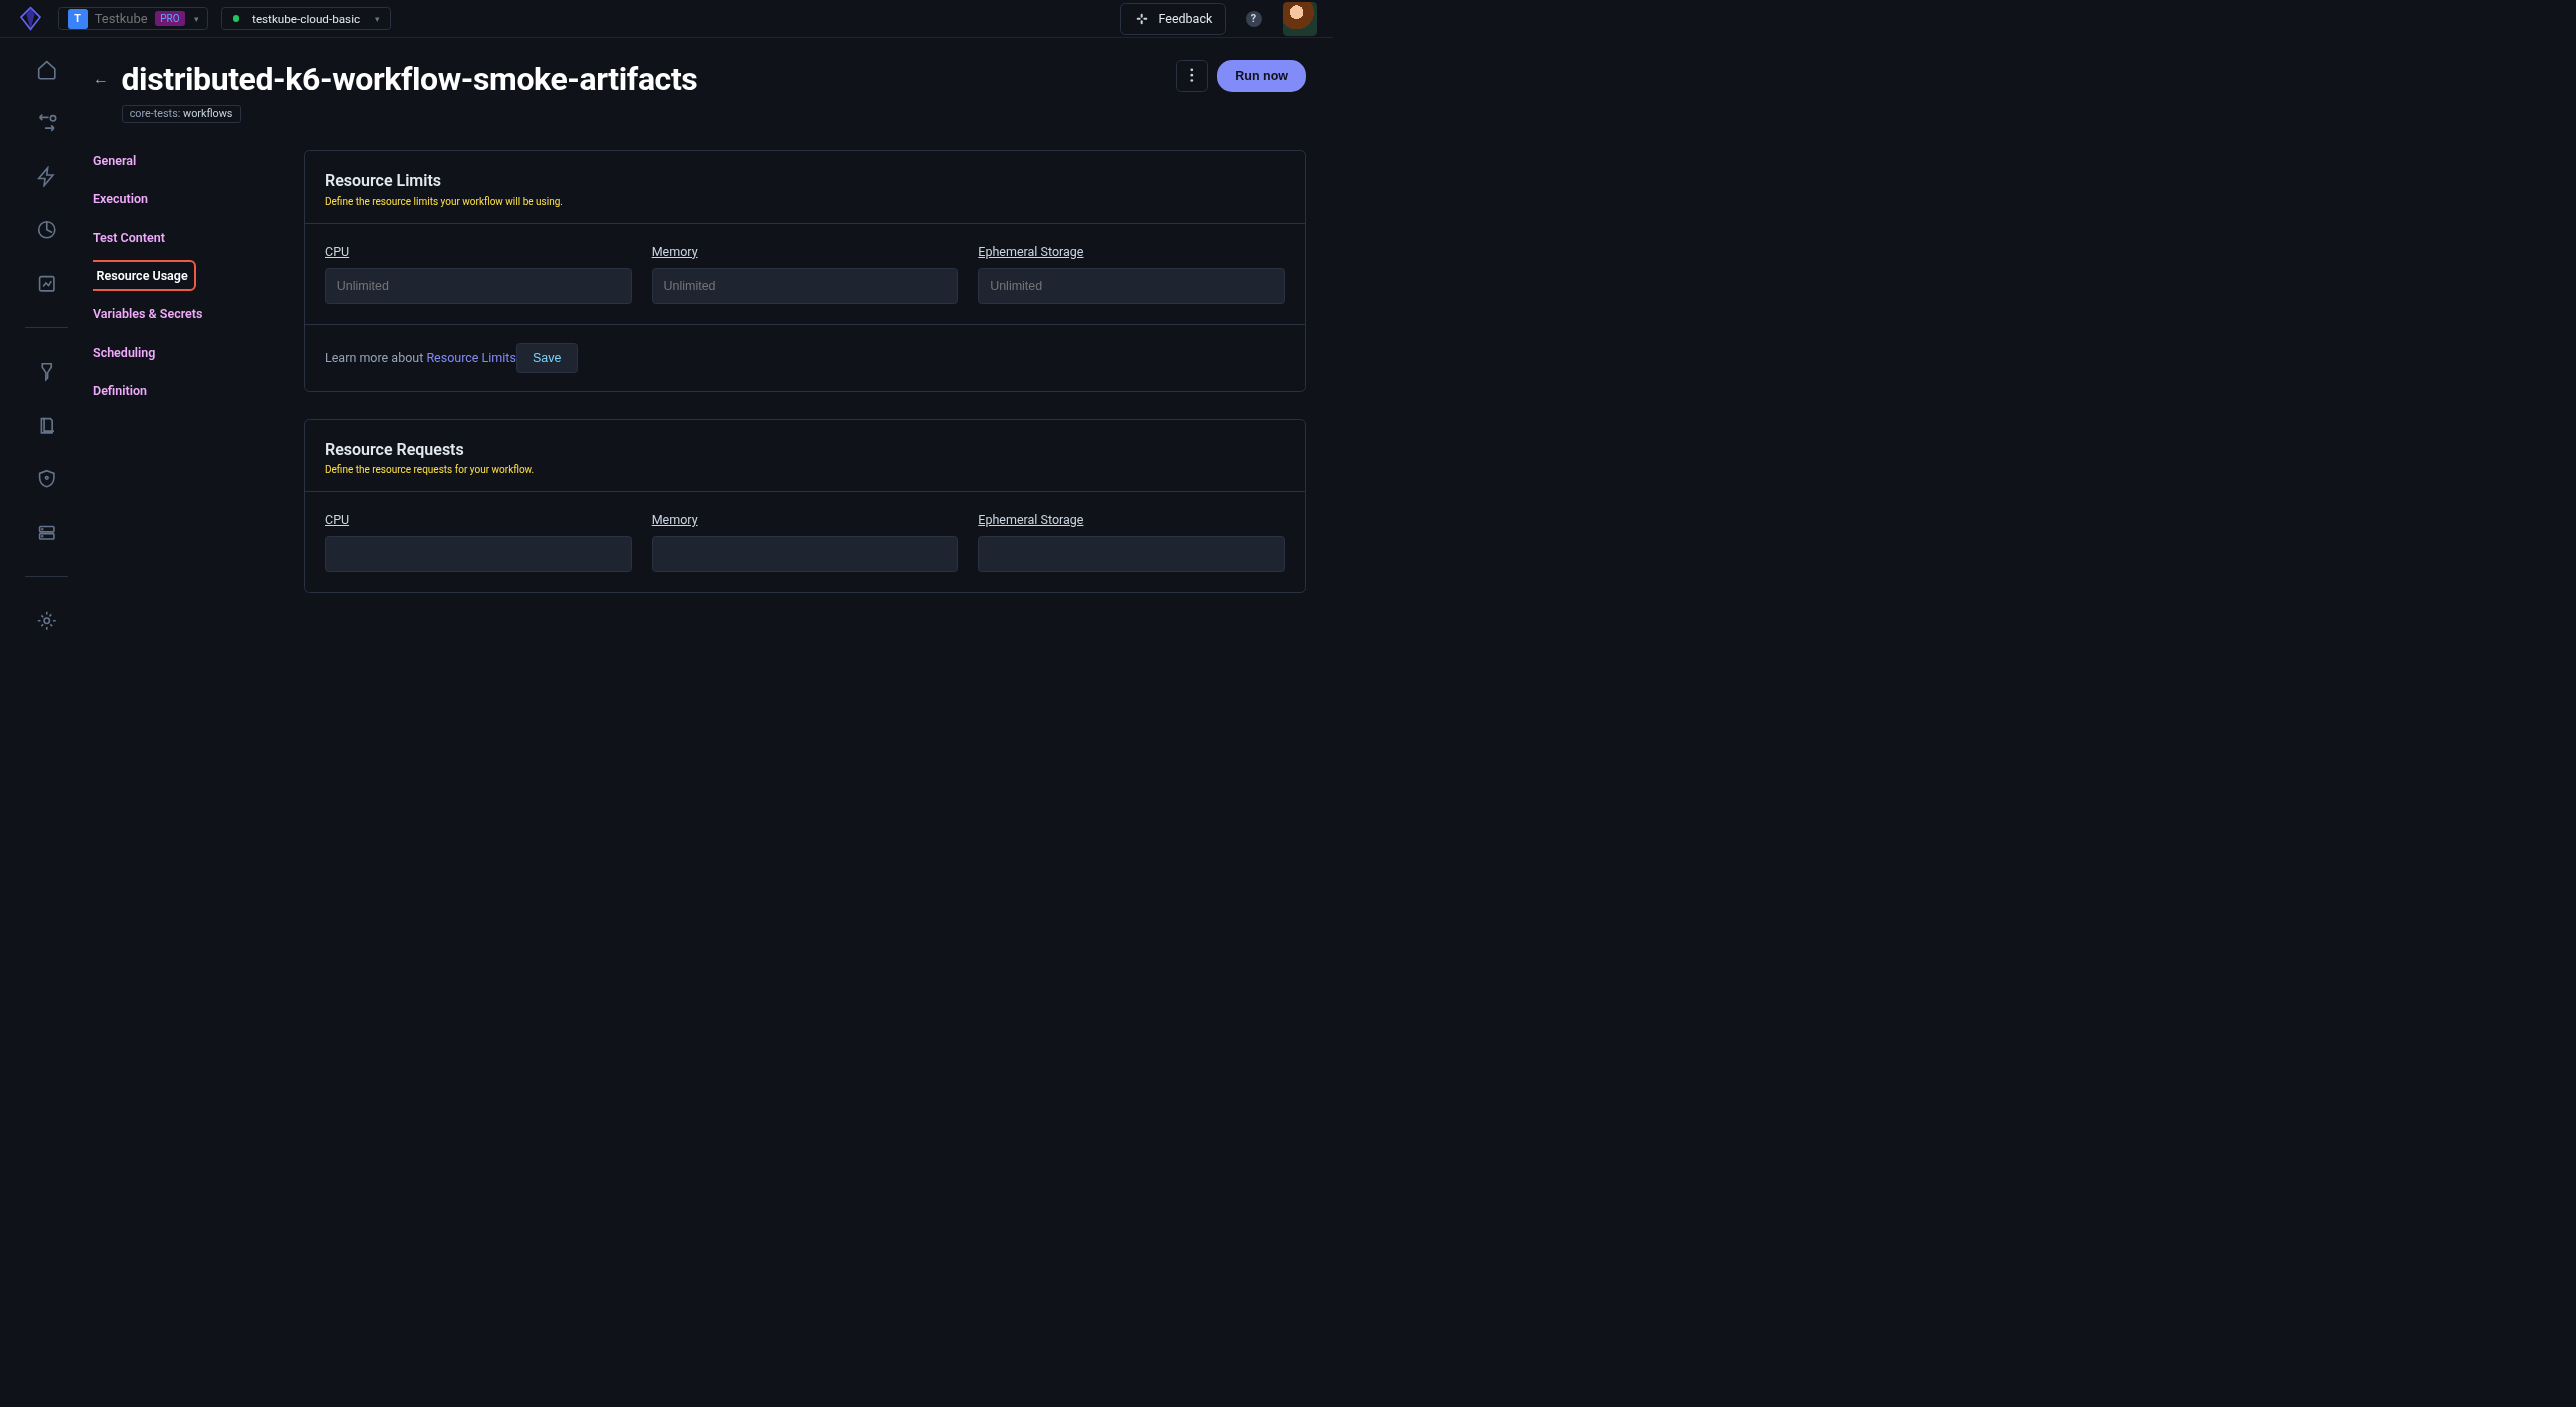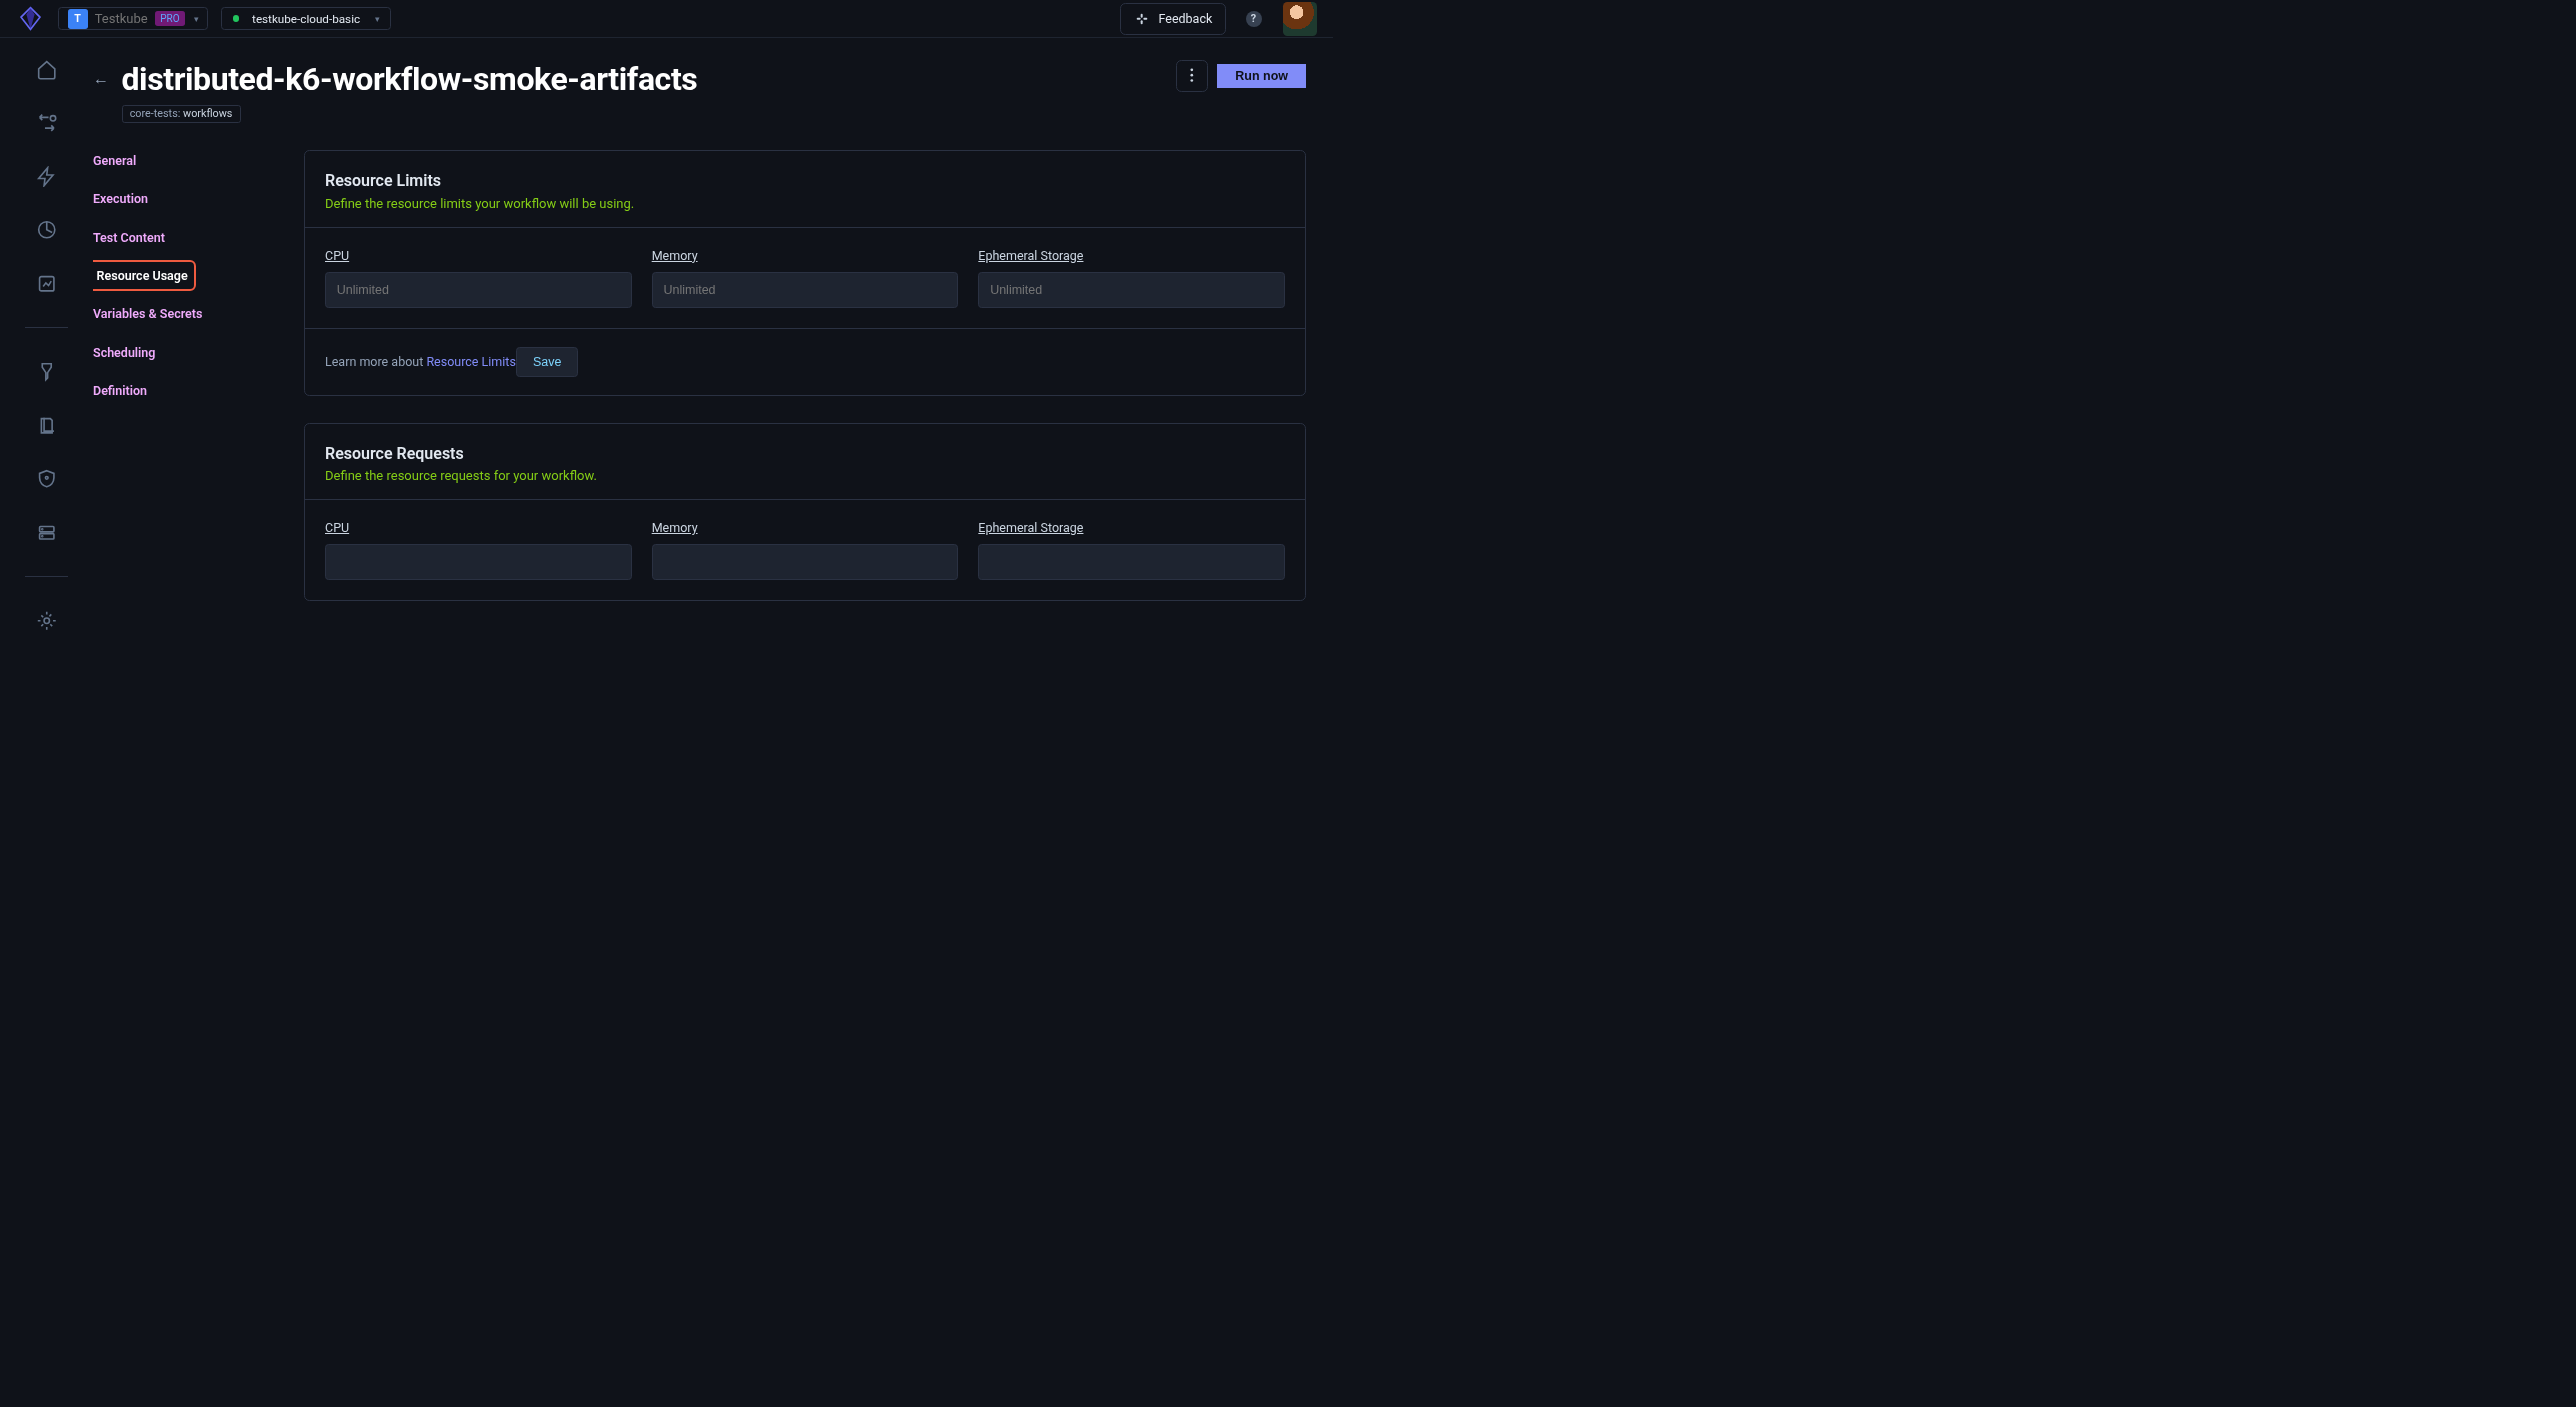--- a/index.html
+++ b/index.html
@@ -84,21 +84,21 @@
     padding: 1.8px 7.2px; font-size: 10.8px; color: #94a3b8; margin-top: 7.2px;
   }
   .tag .tv { color: #cbd5e1; }
   .header-actions { display: flex; gap: 9px; align-items: center; }
   .kebab-btn {
     width: 32px; height: 32px; border: 0.9px solid #2a3142; border-radius: 5.4px;
     background: transparent; color: #cbd5e1; display: flex; align-items: center; justify-content: center;
   }
   .run-btn {
     background: #818cf8; color: #0f1219; font-weight: 600; font-size: 12.5px;
-    border: none; border-radius: 0; padding: 0 18px; height: 24px;
+    border: none; border-radius: 15px; padding: 0 18px; height: 32px;
   }
 
   .tabs { display: flex; gap: 29px; margin-top: 32px; margin-left: 0; }
   .tab { color: #94a3b8; font-size: 12.5px; font-weight: 500; padding-bottom: 14.3px; cursor: pointer; position: relative; }
   .tab.active { color: #e2e8f0; font-weight: 700; }
   .tab.active::after {
     content: ""; position: absolute; left: 0; right: 0; bottom: 0;
     height: 1.8px; background: #e2e8f0;
   }
   .tab.highlight-red { outline: 2.7px solid #ef5b40; outline-offset: 5.4px; border-radius: 0.9px; }
@@ -108,21 +108,21 @@
   .subnav-item { color: #f0abfc; font-size: 12.5px; font-weight: 600; cursor: pointer; padding: 2.7px 0; }
   .subnav-item.active {
     color: #fff; outline: 2.7px solid #ef5b40; outline-offset: 3.6px; border-radius: 0.9px;
     display: inline-block; width: fit-content; padding: 2.7px 3.6px;
   }
 
   .panels { flex: 1; display: flex; flex-direction: column; gap: 27px; overflow-y: auto; padding-bottom: 27px; }
   .panel { border: 0.9px solid #2a3142; border-radius: 5.4px; }
   .panel-head { padding: 20px 20px 16px; }
   .panel-title { color: #e2e8f0; font-size: 16px; font-weight: 600; }
-  .panel-desc { color: #84cc16; font-size: 13px; margin-top: 5.4px; }
+  .panel-desc { color: #fde047; font-size: 10px; margin-top: 5.4px; }
   .panel-sub { border-top: 0.9px solid #2a3142; padding: 20px; display: grid; grid-template-columns: repeat(3, 1fr); gap: 20px; text-decoration: underline; }
   .field-label { color: #cbd5e1; font-size: 12.5px; margin-bottom: 9px; }
   .field-input {
     width: 100%; height: 36px; background: #1e2430; border: 0.9px solid #2a3142;
     border-radius: 3.6px; padding: 0 10.8px; color: #94a3b8; font-size: 12.5px;
   }
   .panel-footer { border-top: 0.9px solid #2a3142; padding: 18px 20px; display: flex; align-items: center; }
   .learn-text { color: #94a3b8; font-size: 12.5px; }
   .learn-text a { color: #818cf8; text-decoration: none; }
   .save-btn {

